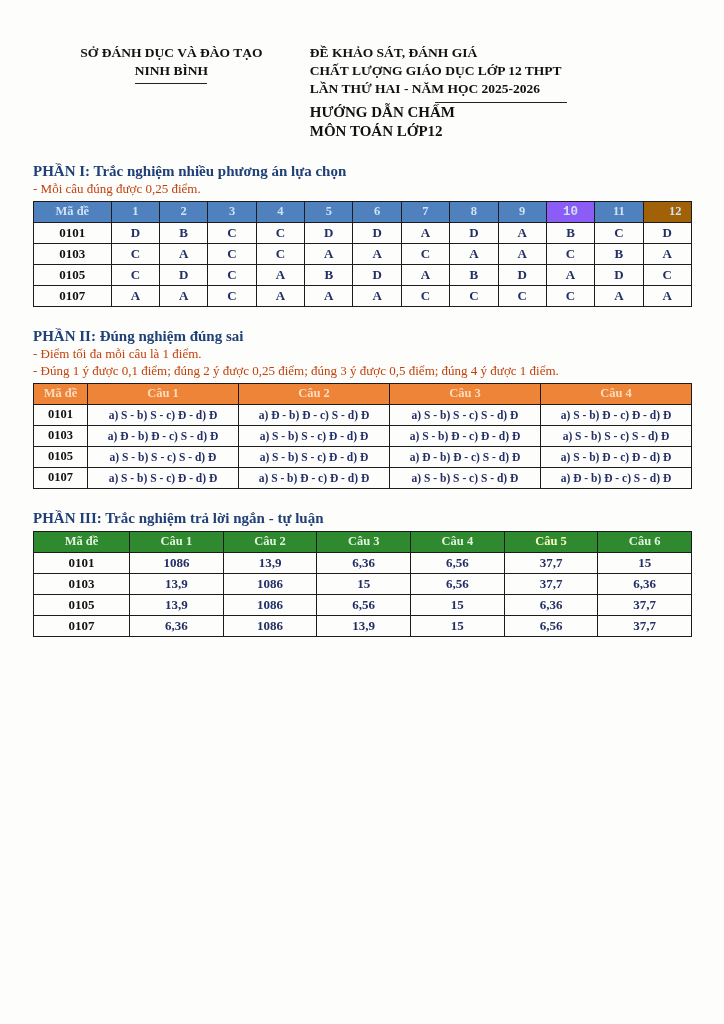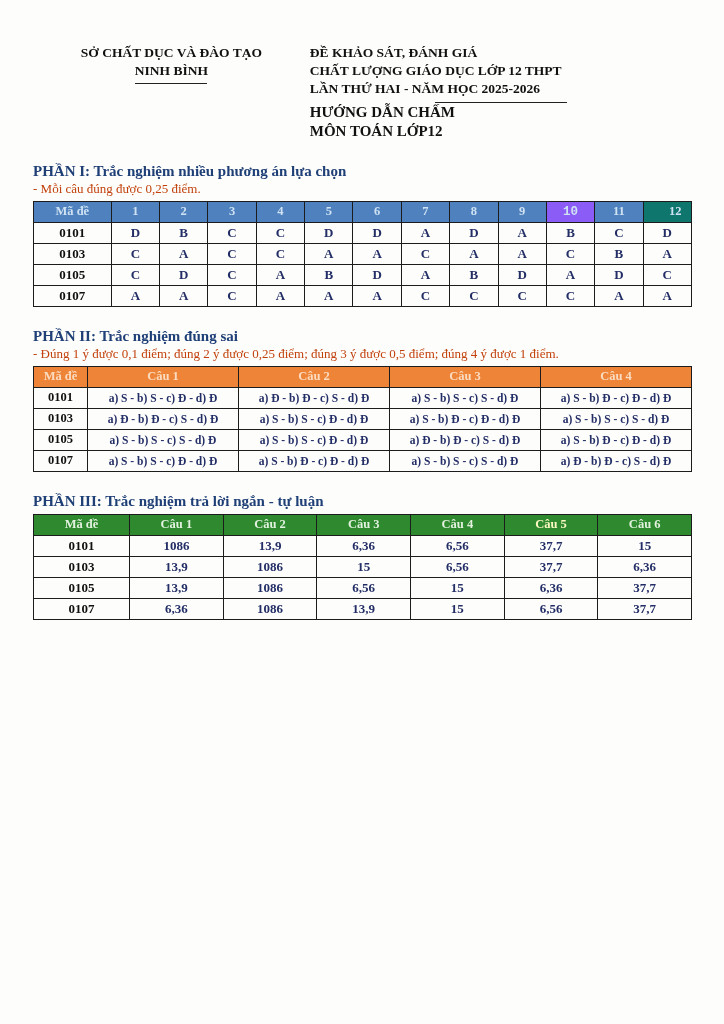--- a/index.html
+++ b/index.html
@@ -55,21 +55,21 @@
   #table-part2 td:first-child { font-size: 12.5px; }
   #table-part3 th:first-child { width: 14.6%; }
 </style>
 </head>
 <body>
 
 <div class="page">
 
   <div class="head-row">
     <div class="head-left">
-      <div class="head-line">SỞ CHẤT DỤC VÀ ĐÀO TẠO</div>
+      <div class="head-line">SỞ ĐÁNH DỤC VÀ ĐÀO TẠO</div>
       <div class="head-line">NINH BÌNH</div>
       <div class="rule rule-left"></div>
     </div>
     <div class="head-right">
       <div class="head-line">ĐỀ KHẢO SÁT, ĐÁNH GIÁ</div>
       <div class="head-line">CHẤT LƯỢNG GIÁO DỤC LỚP 12 THPT</div>
       <div class="head-line">LẦN THỨ HAI - NĂM HỌC 2025-2026</div>
       <div class="rule rule-right"></div>
       <div class="doc-title">
         <div class="head-line">HƯỚNG DẪN CHẤM</div>
@@ -89,21 +89,21 @@
             <th style="background: rgb(78, 129, 189); color: rgb(207, 226, 243);">2</th>
             <th style="background: rgb(78, 129, 189); color: rgb(207, 226, 243);">3</th>
             <th style="background: rgb(78, 129, 189); color: rgb(207, 226, 243);">4</th>
             <th style="background: rgb(78, 129, 189); color: rgb(207, 226, 243);">5</th>
             <th style="background: rgb(78, 129, 189); color: rgb(207, 226, 243);">6</th>
             <th style="background: rgb(78, 129, 189); color: rgb(207, 226, 243);">7</th>
             <th style="background: rgb(78, 129, 189); color: rgb(207, 226, 243);">8</th>
             <th style="background: rgb(78, 129, 189); color: rgb(207, 226, 243);">9</th>
             <th style="background: #8b5cf6; color: rgb(207, 226, 243); font-family: Liberation Mono, monospace;">10</th>
             <th style="background: rgb(78, 129, 189); color: rgb(207, 226, 243);">11</th>
-            <th style="background: #0f766e; color: rgb(207, 226, 243); padding-left: 16px;">12</th>
+            <th style="background: #a16207; color: rgb(207, 226, 243); padding-left: 16px;">12</th>
           </tr>
         </thead>
         <tbody>
           <tr>
             <td>0101</td>
             <td>D</td>
             <td>B</td>
             <td>C</td>
             <td>C</td>
             <td>D</td>
@@ -158,21 +158,22 @@
             <td>C</td>
             <td>C</td>
             <td>A</td>
             <td>A</td>
           </tr>
         </tbody>
       </table>
   </div>
 
   <div class="section">
-    <div class="section-title">PHẦN II: Trắc nghiệm đúng sai</div>
+    <div class="section-title">PHẦN II: Đúng nghiệm đúng sai</div>
+    <div class="note">- Điểm tối đa mỗi câu là 1 điểm.</div>
     <div class="note">- Đúng 1 ý được 0,1 điểm; đúng 2 ý được 0,25 điểm; đúng 3 ý được 0,5 điểm; đúng 4 ý được 1 điểm.</div>
     <table class="anskey" id="table-part2">
         <thead>
           <tr>
             <th style="background: rgb(238, 132, 56); color: rgb(251, 220, 192);">Mã đề</th>
             <th style="background: rgb(238, 132, 56); color: rgb(251, 220, 192);">Câu 1</th>
             <th style="background: rgb(238, 132, 56); color: rgb(251, 220, 192);">Câu 2</th>
             <th style="background: rgb(238, 132, 56); color: rgb(251, 220, 192);">Câu 3</th>
             <th style="background: rgb(238, 132, 56); color: rgb(251, 220, 192);">Câu 4</th>
           </tr>

